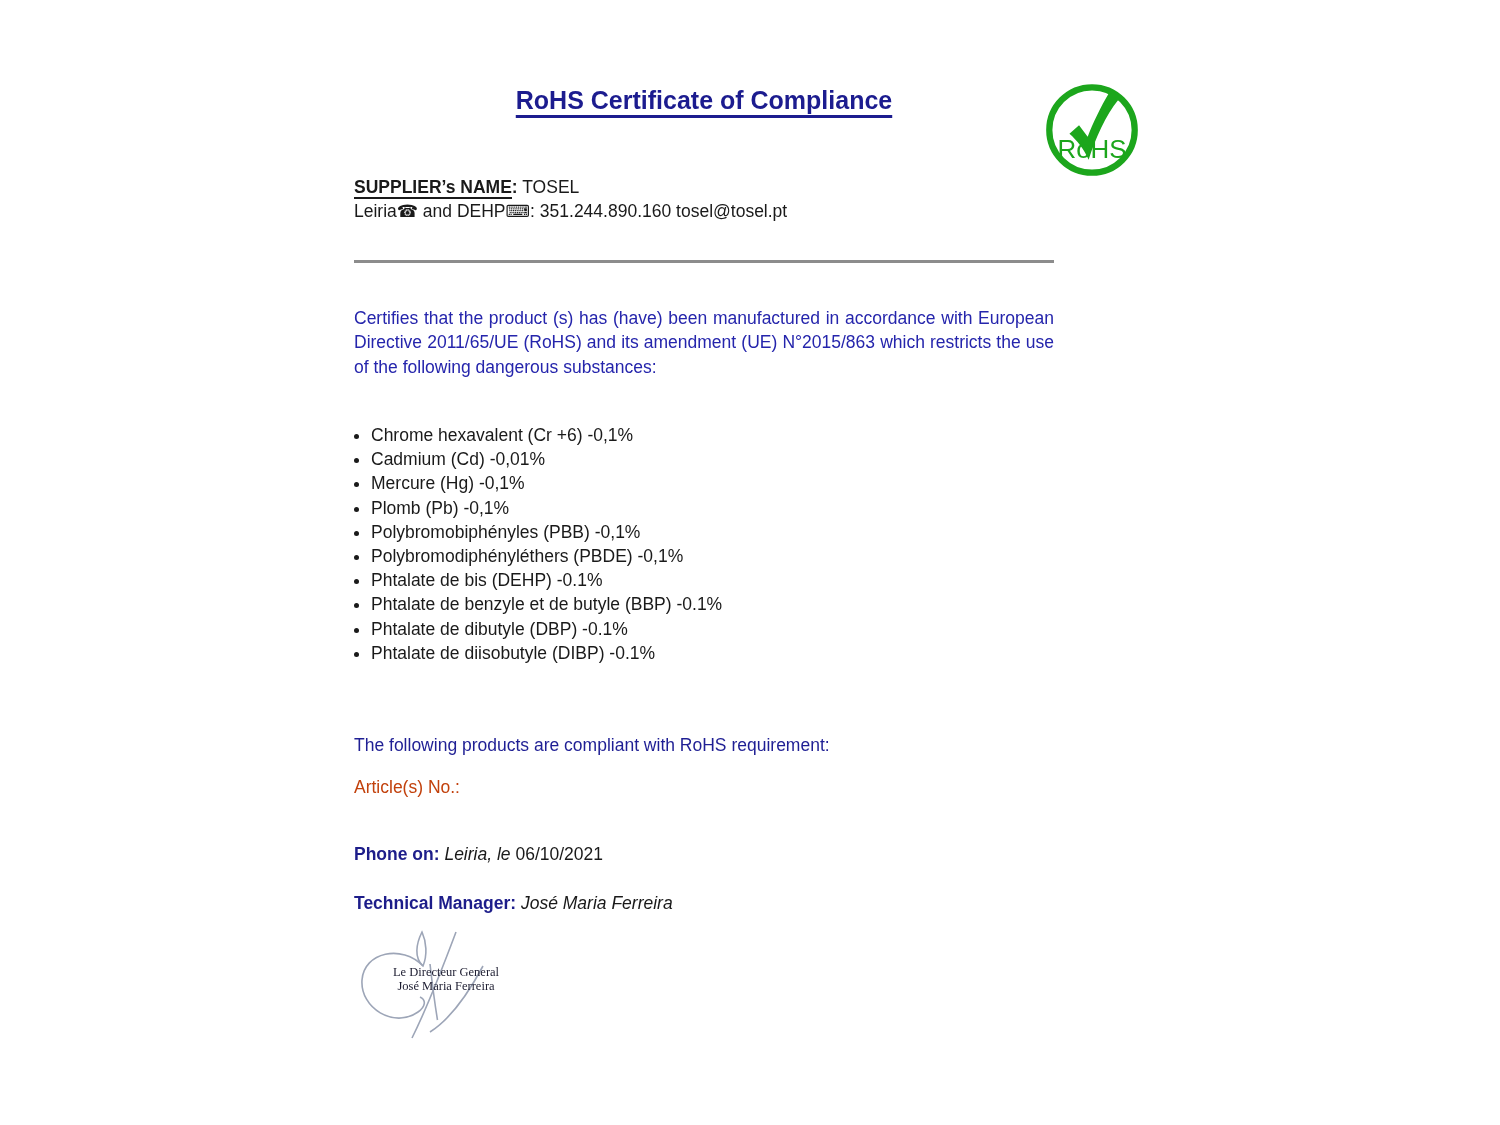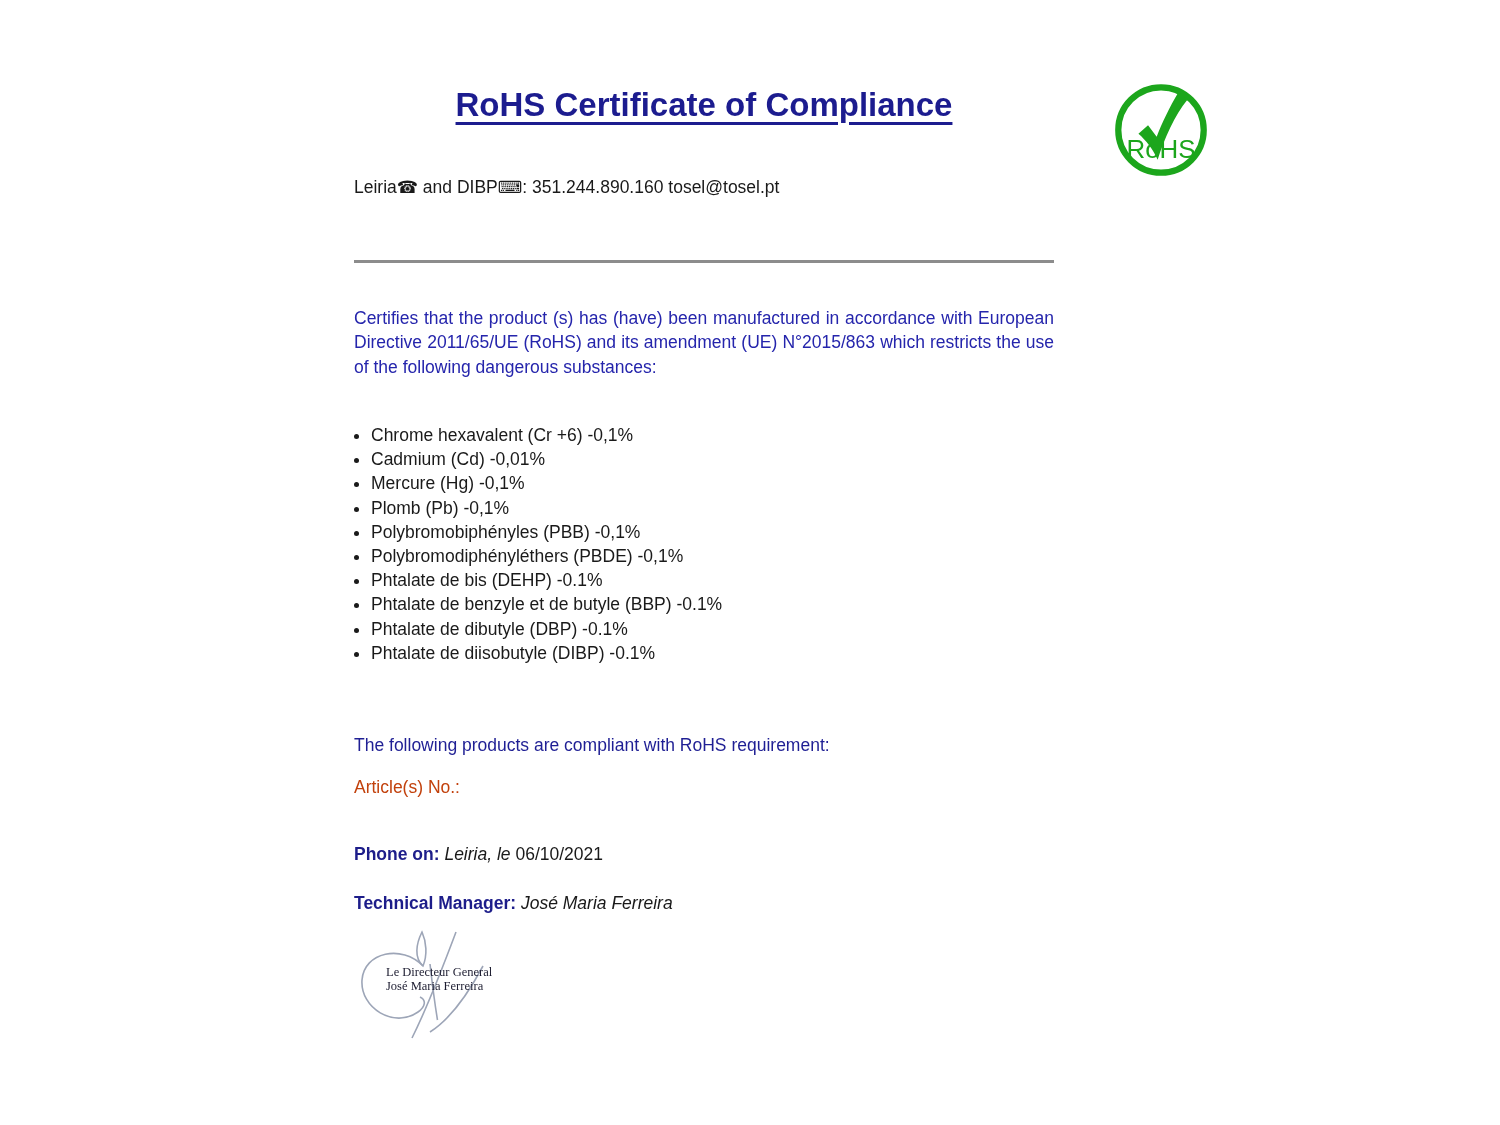--- a/index.html
+++ b/index.html
@@ -5,25 +5,25 @@
   html,body{margin:0;padding:0;}
   body{
     width:1500px;height:1125px;position:relative;background:#ffffff;
     font-family:"Liberation Sans","DejaVu Sans",sans-serif;
     color:#1a1a1a;overflow:hidden;
   }
   .abs{position:absolute;}
   
   .title{
     left:354px;top:86px;width:700px;text-align:center;
-    font-size:33px;font-weight:bold;color:#1c1c8f;
+    font-size:25px;font-weight:bold;color:#1c1c8f;
     text-decoration:underline;text-decoration-thickness:2.5px;text-underline-offset:6px;
   }
   
-  .logo{left:1113px;top:82px;width:96px;height:96px;}
+  .logo{left:1044px;top:82px;width:96px;height:96px;}
   
   .supplier{left:354px;top:175px;width:700px;font-size:17.5px;line-height:24px;color:#1a1a1a;}
   .supplier .lbl-ul{font-weight:bold;border-bottom:2px solid #1a1a1a;}
   .supplier .lbl-b{font-weight:bold;}
   .icon-glyph{font-family:"DejaVu Sans",sans-serif;font-size:17px;}
   
   .rule{left:354px;top:260px;width:700px;height:3px;background:#8c8c8c;}
   
   .statement{
     left:354px;top:306px;width:700px;font-size:17.5px;line-height:24.4px;
@@ -36,41 +36,44 @@
   .compliance{left:354px;top:735px;width:700px;font-size:17.5px;color:#1f1f94;}
   .article{left:354px;top:777px;width:700px;font-size:17.5px;color:#c2410c;}
   
   .made-on,.tech-mgr{left:354px;top:844px;width:700px;font-size:17.5px;color:#1a1a1a;}
   .tech-mgr{top:893px;}
   .navy-b{font-weight:bold;color:#1d1d8a;}
   .ital{font-style:italic;text-align:right;}
   
   .sig-svg{left:352px;top:916px;width:150px;height:140px;}
   .sig-text{
-    left:386px;top:966px;width:120px;text-align:left;
+    left:386px;top:966px;width:120px;text-align:center;
     font-family:"Liberation Serif","DejaVu Serif",serif;
     font-size:12.5px;line-height:13.5px;color:#1c1c30;
   }
 </style>
 </head>
 <body>
 
 <div class="abs title">RoHS Certificate of Compliance</div>
 
 <div class="abs logo">
   <svg width="96" height="96" viewBox="0 0 100 100">
     <circle cx="50" cy="50" r="44.5" fill="none" stroke="#1ca61c" stroke-width="6.5"></circle>
     <path d="M68 11 C 59 26, 51 43, 45.5 57 L36.5 45 L26.5 54 C 34.5 61, 41.5 70, 46.5 81 C 53.5 59, 64.5 34, 77.5 18.5 L68 11 Z" fill="#1ca61c"></path>
     <text x="50" y="79" text-anchor="middle" font-family="Liberation Sans, DejaVu Sans, sans-serif" font-size="27" fill="#1ca61c">RoHS</text>
   </svg>
 </div>
 
 <div class="abs supplier">
   <div>
-    <span>Leiria</span><span class="icon-glyph">☎</span><span> and DIBP</span><span class="icon-glyph">⌨</span><span>: 351.244.890.160 tosel@tosel.pt</span>
+    <span class="lbl-ul">SUPPLIER’s NAME</span><span class="lbl-b">:</span><span> TOSEL</span>
+  </div>
+  <div>
+    <span>Leiria</span><span class="icon-glyph">☎</span><span> and DEHP</span><span class="icon-glyph">⌨</span><span>: 351.244.890.160 tosel@tosel.pt</span>
   </div>
 </div>
 
 <div class="abs rule"></div>
 
 <div class="abs statement">Certifies that the product (s) has (have) been manufactured in accordance with European Directive 2011/65/UE (RoHS) and its amendment (UE) N°2015/863 which restricts the use of the following dangerous substances:</div>
 
 <div class="abs substances">
   <ul>
       <li>Chrome hexavalent (Cr +6) -0,1%</li>

